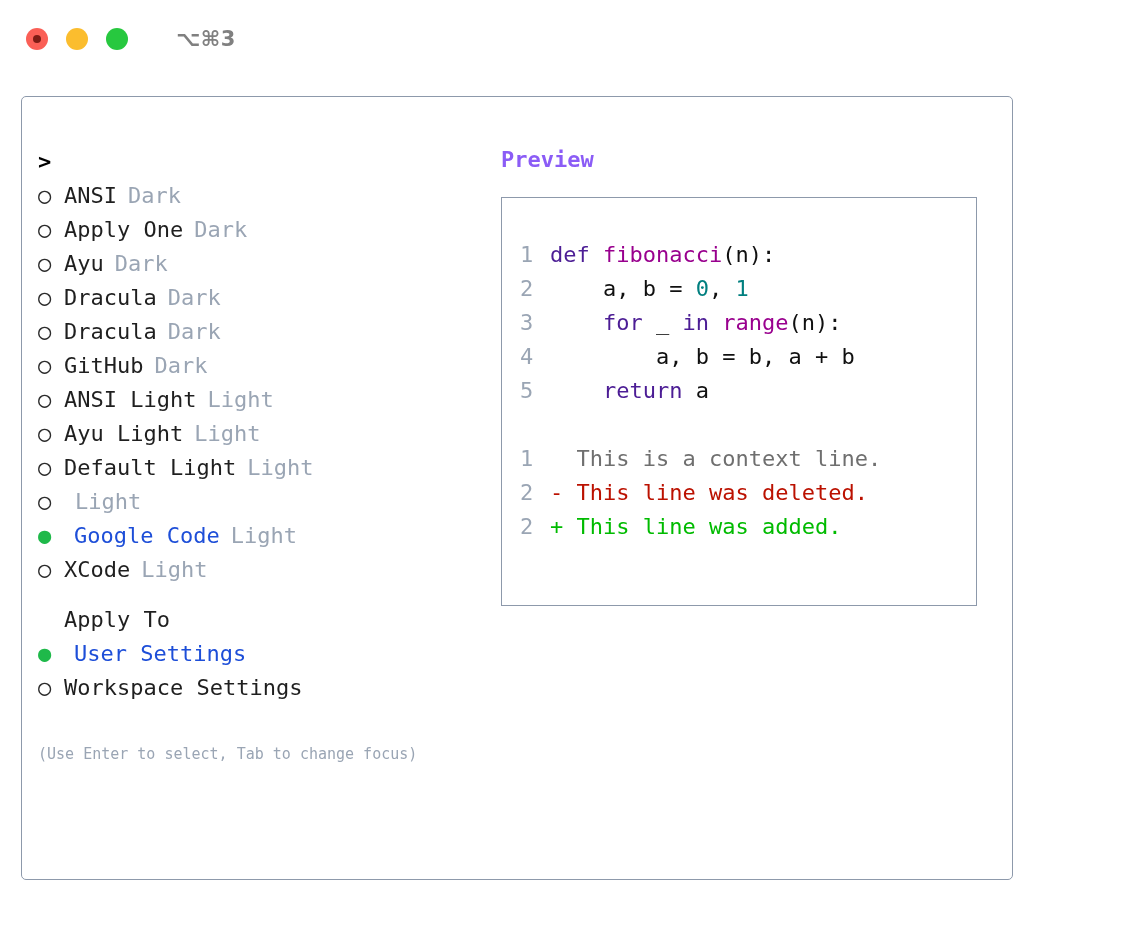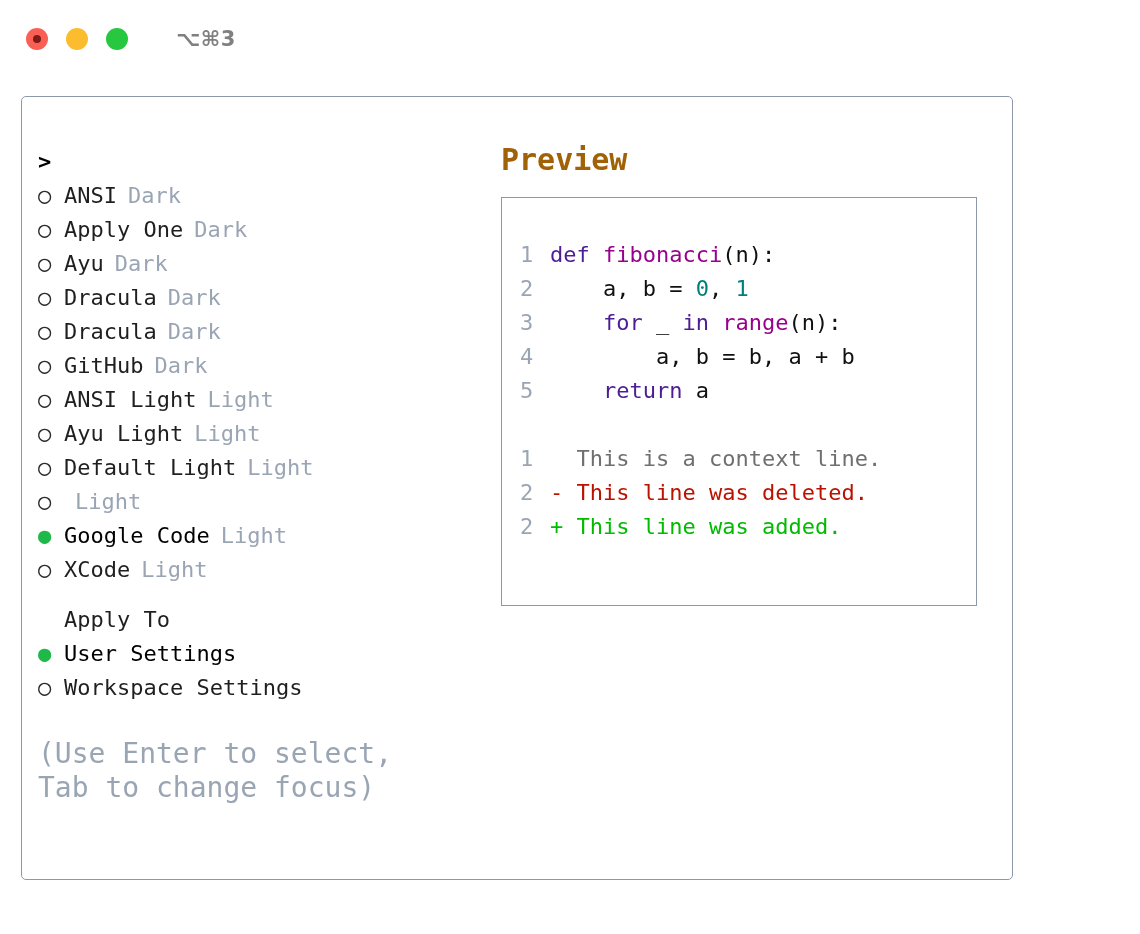--- a/index.html
+++ b/index.html
@@ -98,45 +98,45 @@
     display: inline-block;
     width: 26px;
     flex: 0 0 26px;
     font-size: 22px;
     color: #2c2c2c;
   }
   .marker.empty { color: transparent; }
   .marker.on { color: #1fb94a; }
   .marker.off { color: #2c2c2c; }
   .label { color: #1f1f1f; }
-  .label.selected { color: #000000; }
+  .label.selected { color: #1d4ed8; margin-left: 10px; }
   .tag { color: #9aa5b4; margin-left: 11px; }
   .header-row .label { font-weight: bold; color: #000000; }
   .header-row .marker { font-weight: bold; color: #000000; }
   .section-row { margin-top: 16px; align-items: center; }
   .hint {
     margin-top: 32px;
-    font-size: 28px;
+    font-size: 15px;
     line-height: 34px;
     color: #9aa5b4;
     width: 410px;
     word-spacing: 0px;
   }
 
   
   .right-pane {
     position: absolute;
     left: 479px;
     top: 48px;
     width: 490px;
   }
   .preview-title {
-    font-size: 30px;
+    font-size: 22px;
     font-weight: bold;
-    color: #a16207;
+    color: #8b5cf6;
     line-height: 30px;
   }
   .preview-box {
     margin-top: 22px;
     width: 476px;
     height: 409px;
     border: 1.5px solid #8d99ab;
     box-sizing: border-box;
     background: #ffffff;
     padding: 40px 0 0 18px;

